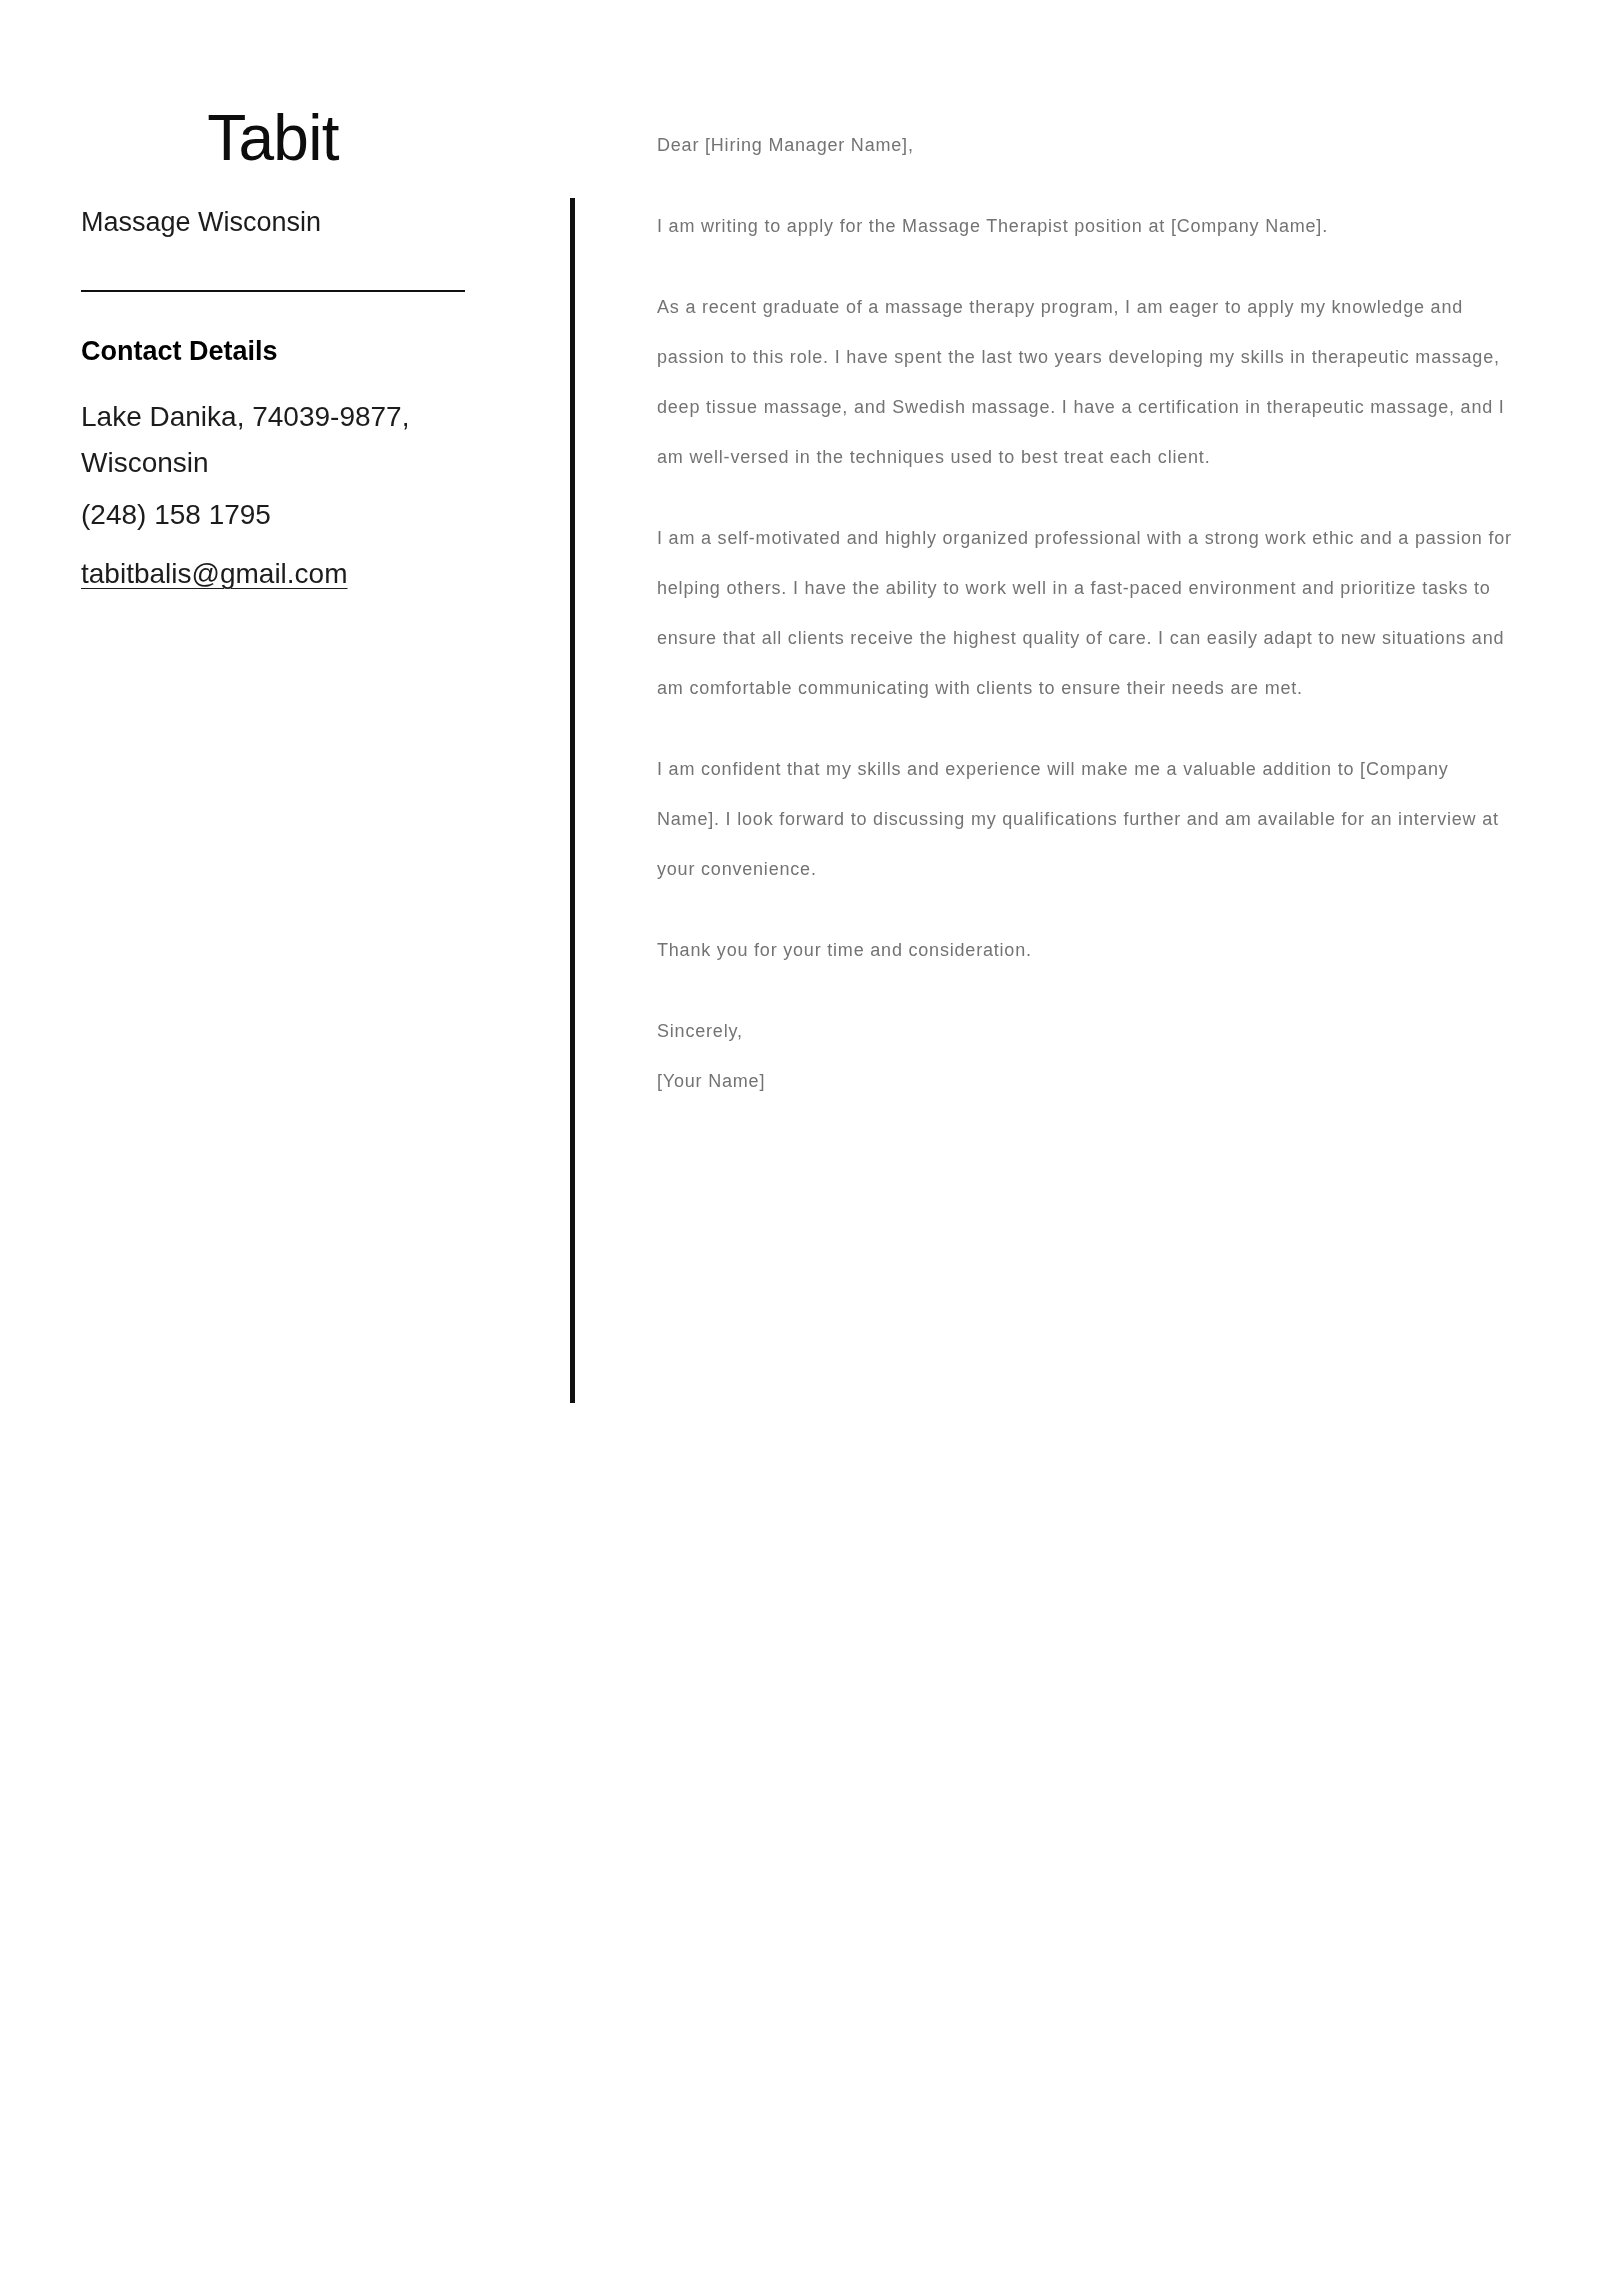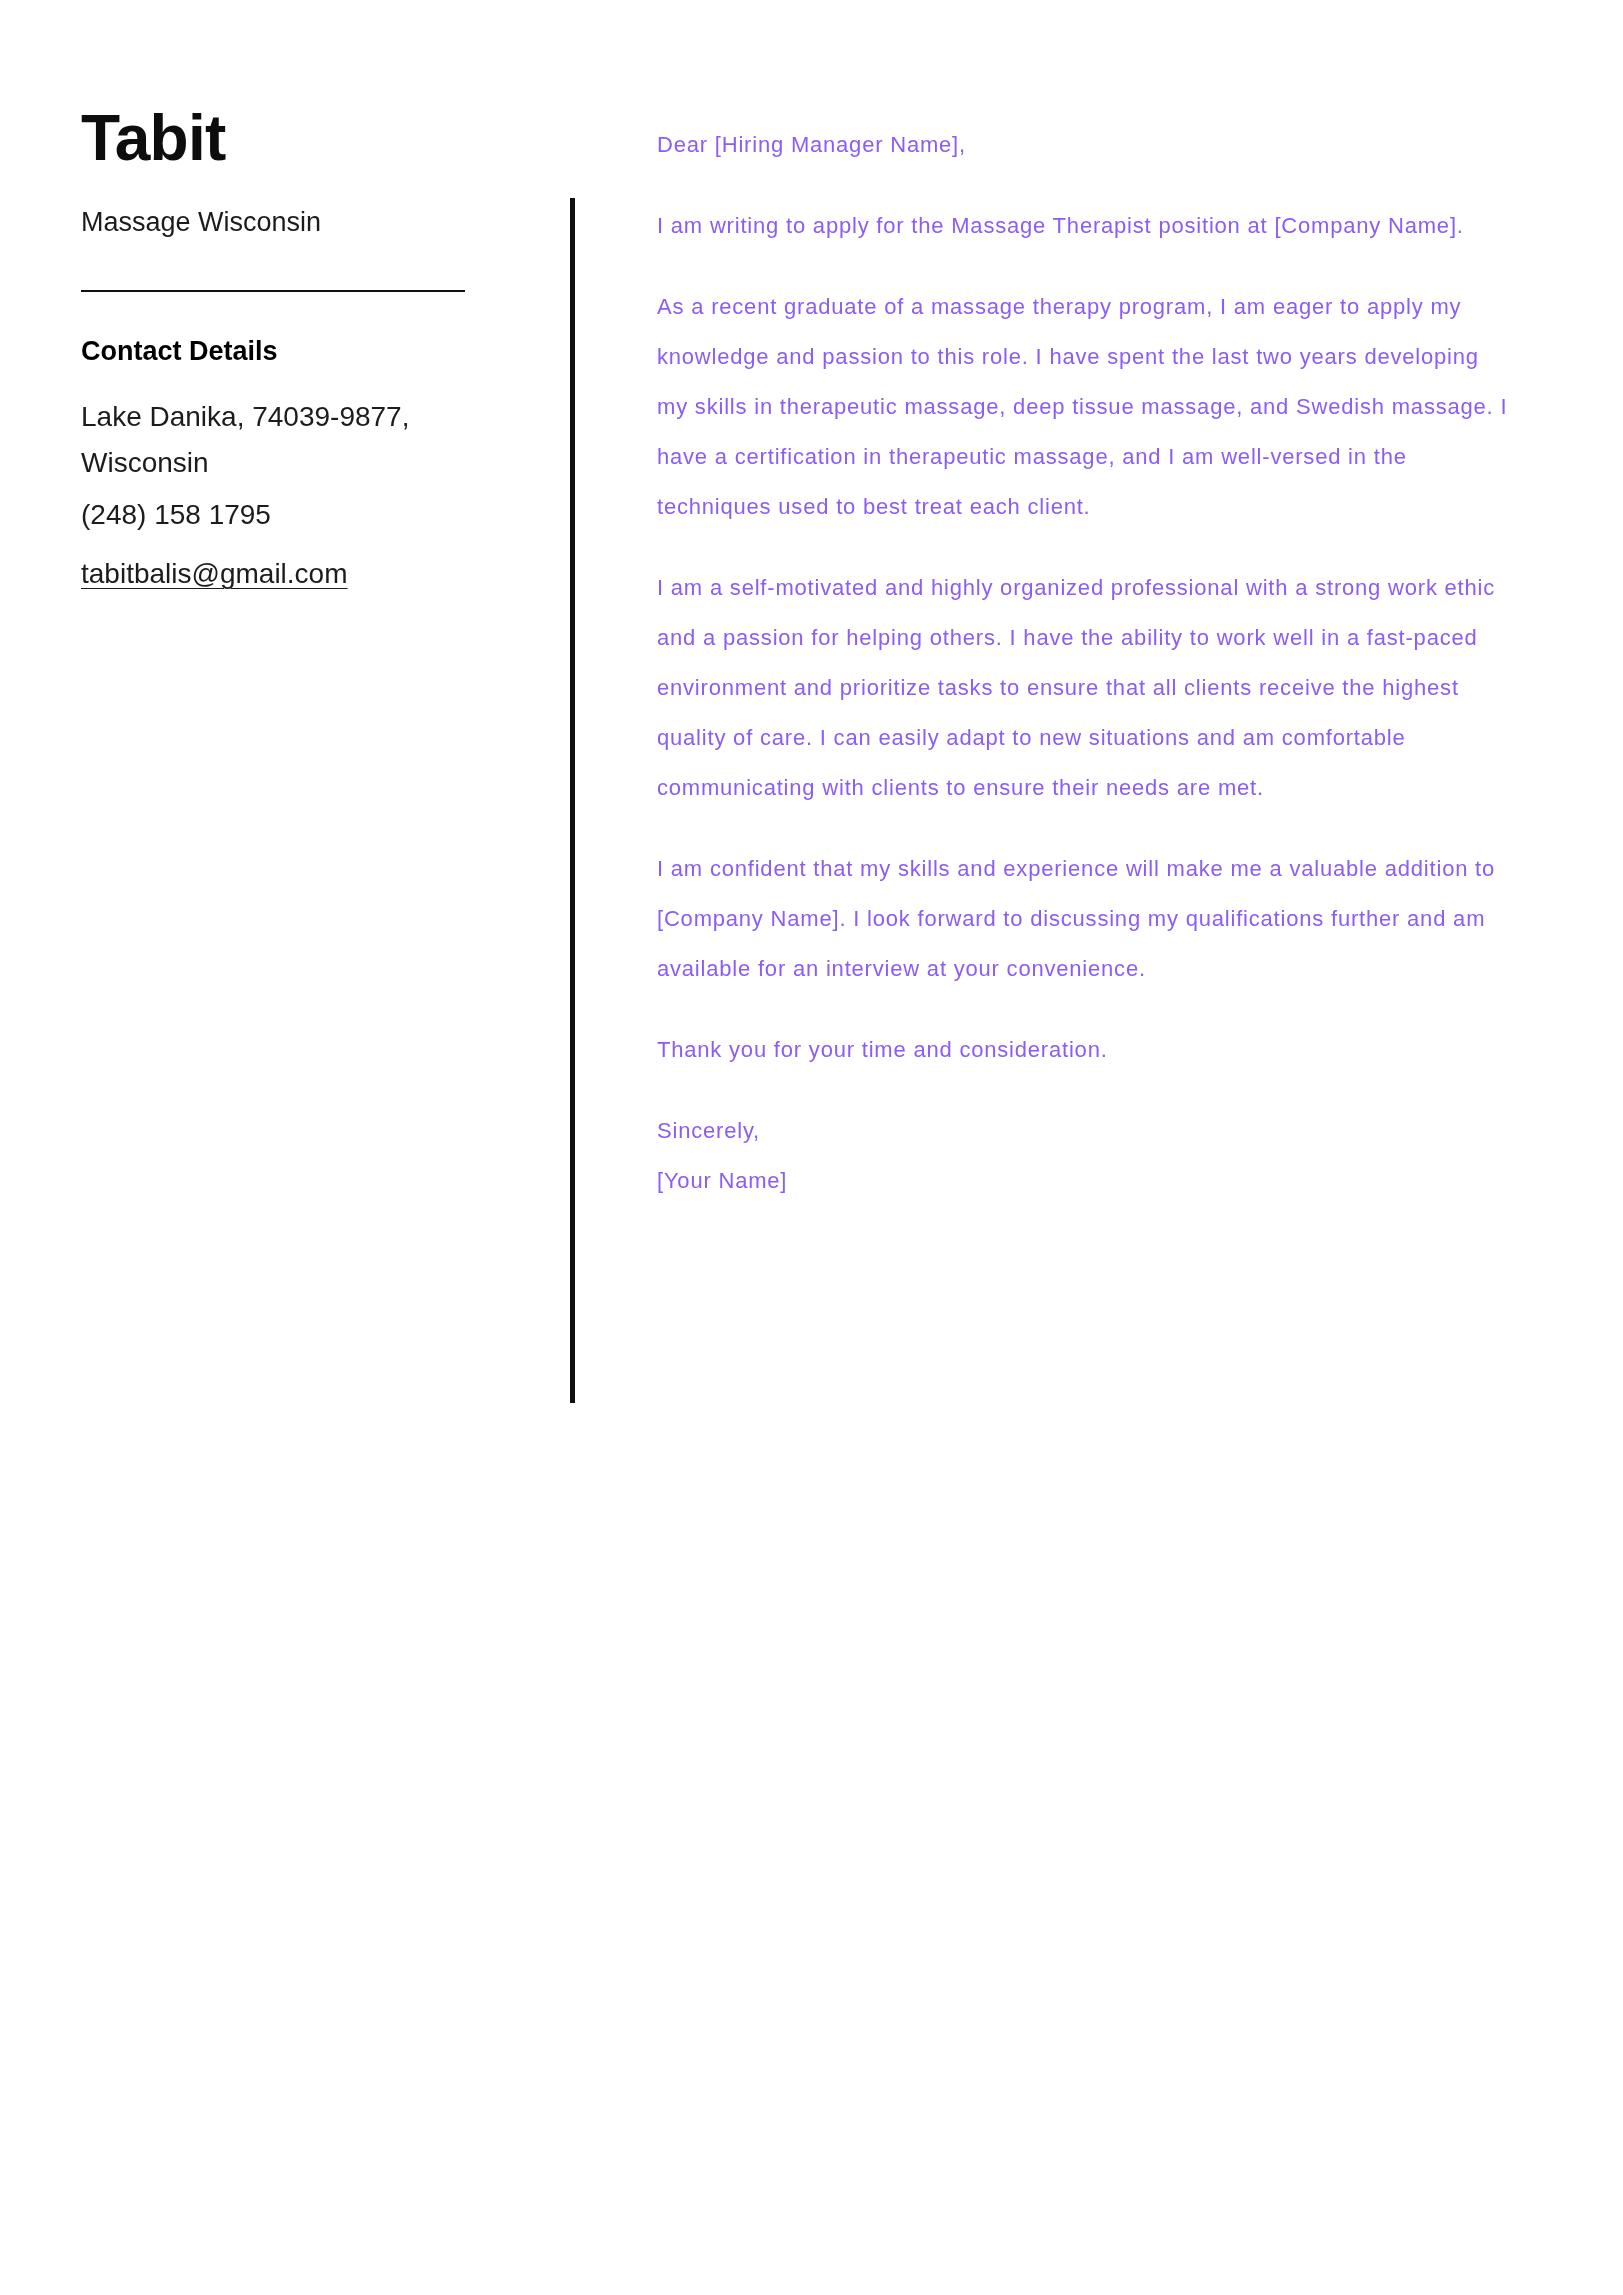--- a/index.html
+++ b/index.html
@@ -21,21 +21,21 @@
     width: 384px;
   }
   .name {
     margin: 0;
     font-size: 64px;
     line-height: 81px;
     letter-spacing: -0.7px;
     color: #0d0d0d;
     font-weight: 400;
   }
-  .name .first { display: block; font-weight: 700; }
+  .name .first { display: block; font-weight: 400; text-align: center; }
   .name .last  { display: block; font-weight: 400; }
 
   .job-title {
     margin-top: 26px;
     font-size: 27px;
     line-height: 34px;
     color: #1c1c1c;
   }
 
   .rule {
@@ -78,24 +78,24 @@
     height: 1205px;
     background: #101010;
   }
 
   
   .letter {
     position: absolute;
     left: 657px;
     top: 120px;
     width: 856px;
-    font-size: 22px;
+    font-size: 18px;
     line-height: 50px;
     letter-spacing: 0.8px;
-    color: #8b5cf6;
+    color: #737373;
   }
   .letter p { margin: 0 0 31px 0; }
   .letter p:last-child { margin-bottom: 0; }
 </style>
 </head>
 <body>
 
 <div class="page">
 
   <aside class="sidebar">

